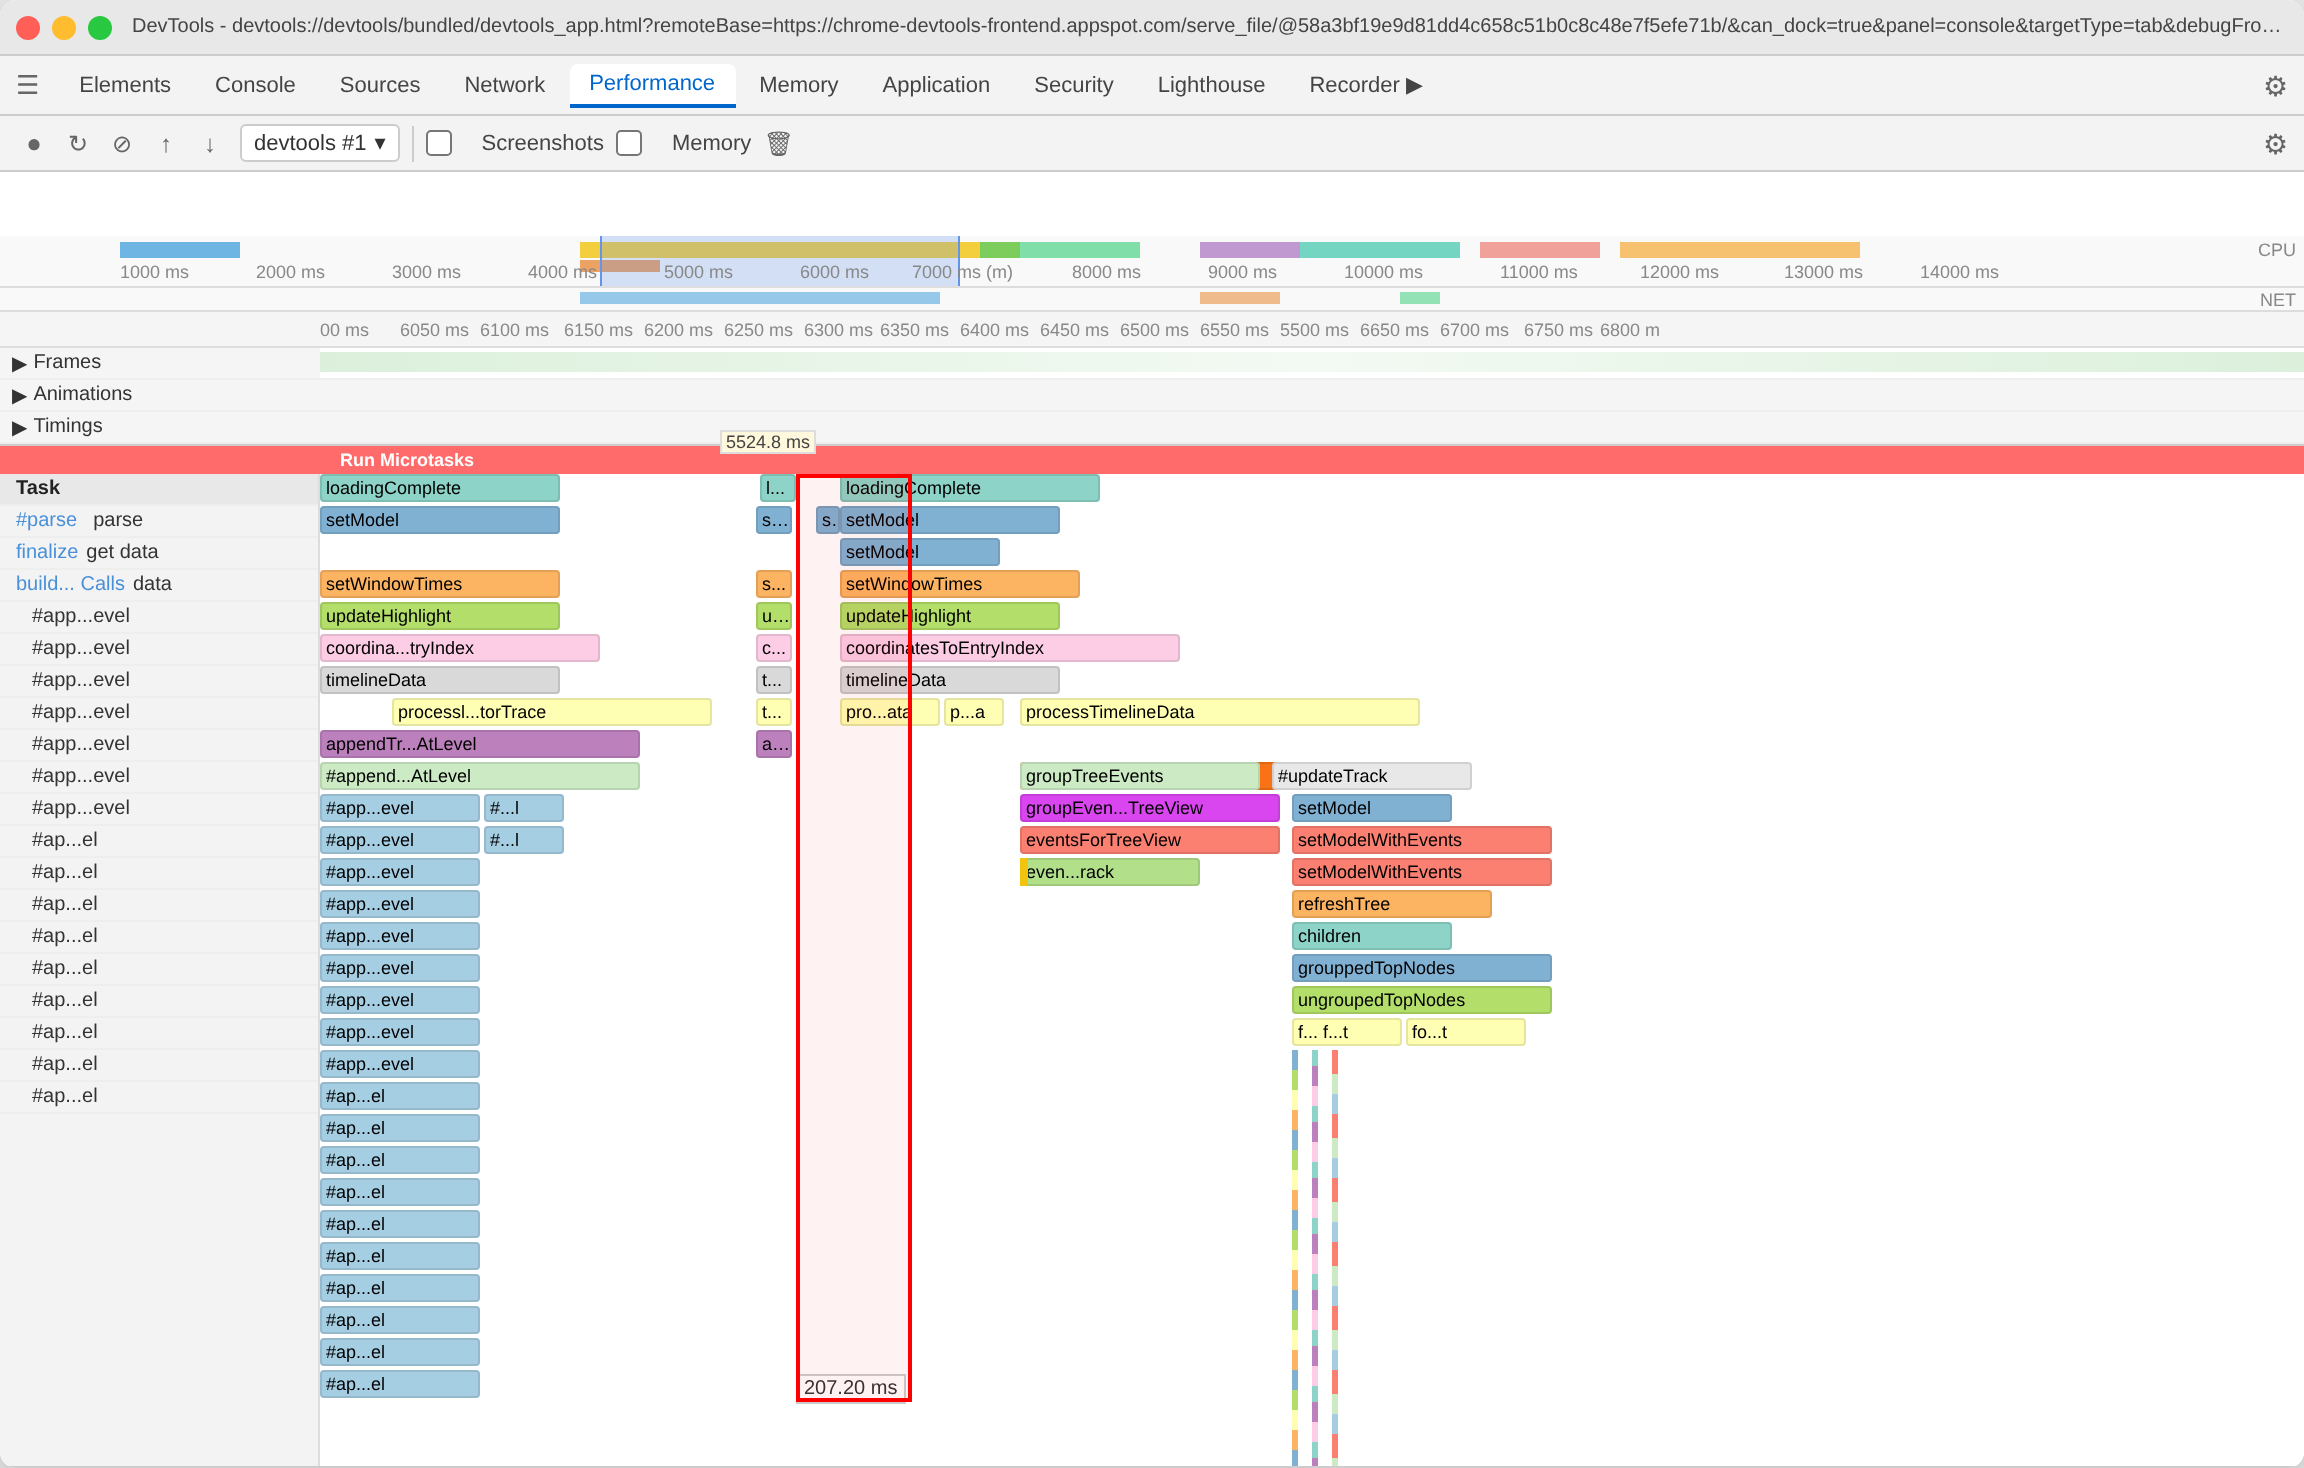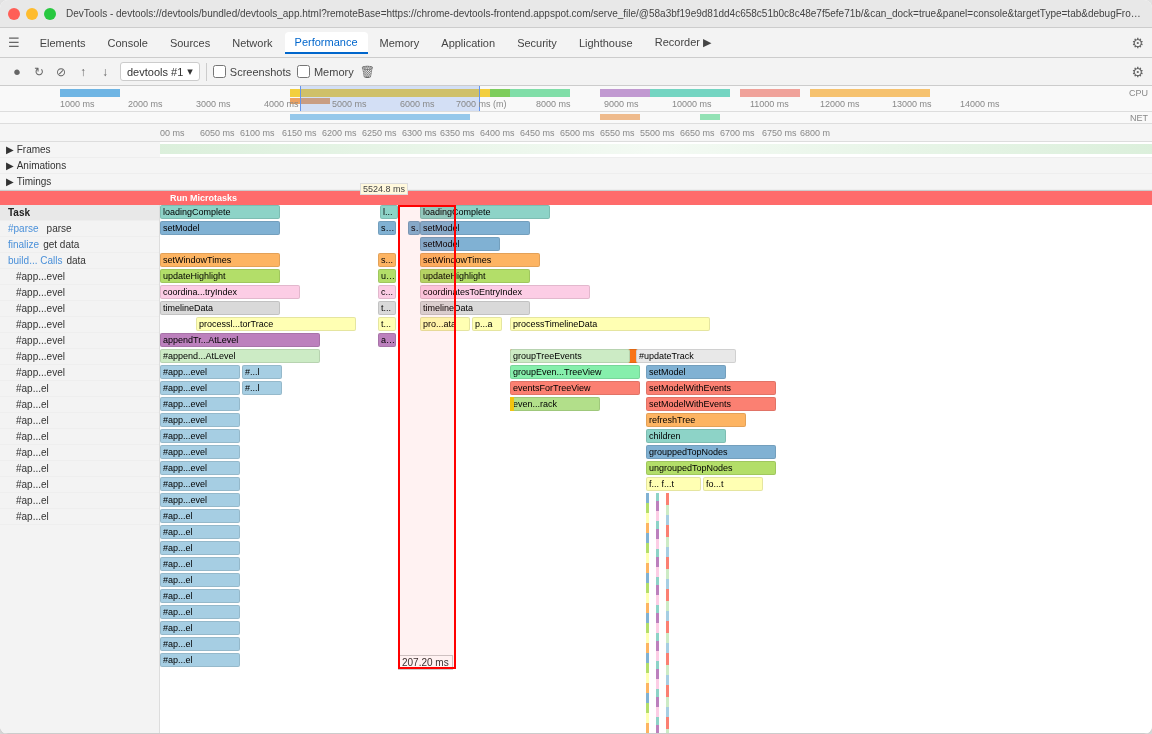--- a/index.html
+++ b/index.html
@@ -112,21 +112,21 @@
       padding: 2px 6px;
       font-size: 11px;
       color: #333;
       background: #fff;
       cursor: pointer;
       gap: 4px;
     }
     .checkbox-label {
       display: flex;
       align-items: center;
-      gap: 4px;
+      gap: 15px;
       font-size: 11px;
       color: #444;
     }
     .trash-icon {
       font-size: 12px;
       color: #666;
       cursor: pointer;
     }
     .gear-icon {
       margin-left: auto;
@@ -298,21 +298,21 @@
       <span>Screenshots</span>
     </label>
     <label class="checkbox-label">
       <input type="checkbox" style="">
       <span>Memory</span>
     </label>
     <span class="trash-icon">🗑</span>
     <span class="gear-icon">⚙</span>
   </div>
 
-  <div style="height:26px;background:#f9f9f9;border-bottom:1px solid #ddd;position:relative;flex-shrink:0;overflow:hidden;">
+  <div style="height:26px;background:#f9f9f9;border-bottom:1px solid #ddd;position:relative;flex-shrink:0;overflow:hidden;margin-top:32px;">
 
     <span style="position:absolute;right:4px;top:2px;font-size:9px;color:#888;">CPU</span>
 
     <div style="position:absolute;left:60px;top:3px;width:60px;height:8px;background:#3498db;opacity:0.7;"></div>
     <div style="position:absolute;left:290px;top:3px;width:220px;height:8px;background:#f1c40f;opacity:0.8;"></div>
     <div style="position:absolute;left:290px;top:12px;width:40px;height:6px;background:#e67e22;opacity:0.7;"></div>
     <div style="position:absolute;left:490px;top:3px;width:80px;height:8px;background:#2ecc71;opacity:0.6;"></div>
     <div style="position:absolute;left:600px;top:3px;width:50px;height:8px;background:#9b59b6;opacity:0.6;"></div>
     <div style="position:absolute;left:650px;top:3px;width:80px;height:8px;background:#1abc9c;opacity:0.6;"></div>
     <div style="position:absolute;left:740px;top:3px;width:60px;height:8px;background:#e74c3c;opacity:0.5;"></div>
@@ -473,21 +473,21 @@
       <div class="flame-row" style="left:0;top:128px;width:160px;background:#bc80bd;">appendTr...AtLevel</div>
       <div class="flame-row" style="left:218px;top:128px;width:18px;background:#bc80bd;">a...</div>
       <div class="flame-row" style="left:350px;top:128px;width:200px;background:#f97316;margin-top:16px;">updateSelectedGroup</div>
 
       <div class="flame-row" style="left:0;top:144px;width:160px;background:#ccebc5;">#append...AtLevel</div>
       <div class="flame-row" style="left:350px;top:144px;width:120px;background:#ccebc5;">groupTreeEvents</div>
       <div class="flame-row" style="left:476px;top:144px;width:100px;background:#e8e8e8;">#updateTrack</div>
 
       <div class="flame-row" style="left:0;top:160px;width:80px;background:#a6cee3;">#app...evel</div>
       <div class="flame-row" style="left:82px;top:160px;width:40px;background:#a6cee3;">#...l</div>
-      <div class="flame-row" style="left:350px;top:160px;width:130px;background:#86efac;">groupEven...TreeView</div>
+      <div class="flame-row" style="left:350px;top:160px;width:130px;background:#d946ef;">groupEven...TreeView</div>
       <div class="flame-row" style="left:486px;top:160px;width:80px;background:#80b1d3;">setModel</div>
 
       <div class="flame-row" style="left:0;top:176px;width:80px;background:#a6cee3;">#app...evel</div>
       <div class="flame-row" style="left:82px;top:176px;width:40px;background:#a6cee3;">#...l</div>
       <div class="flame-row" style="left:350px;top:176px;width:130px;background:#fb8072;">eventsForTreeView</div>
       <div class="flame-row" style="left:486px;top:176px;width:130px;background:#fb8072;">setModelWithEvents</div>
 
       <div class="flame-row" style="left:0;top:192px;width:80px;background:#a6cee3;">#app...evel</div>
       <div class="flame-row" style="left:350px;top:192px;width:90px;background:#b2df8a;">even...rack</div>
       <div class="flame-row" style="left:486px;top:192px;width:130px;background:#fb8072;">setModelWithEvents</div>

